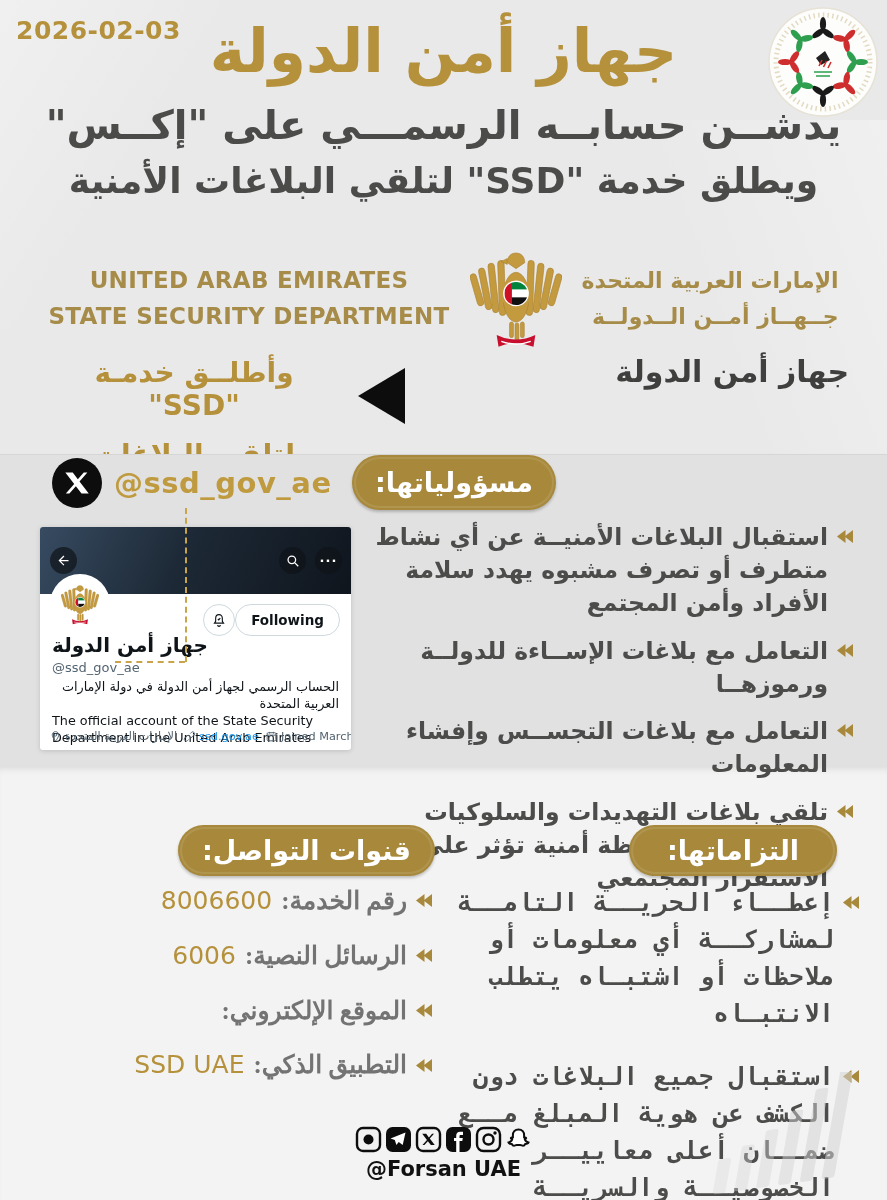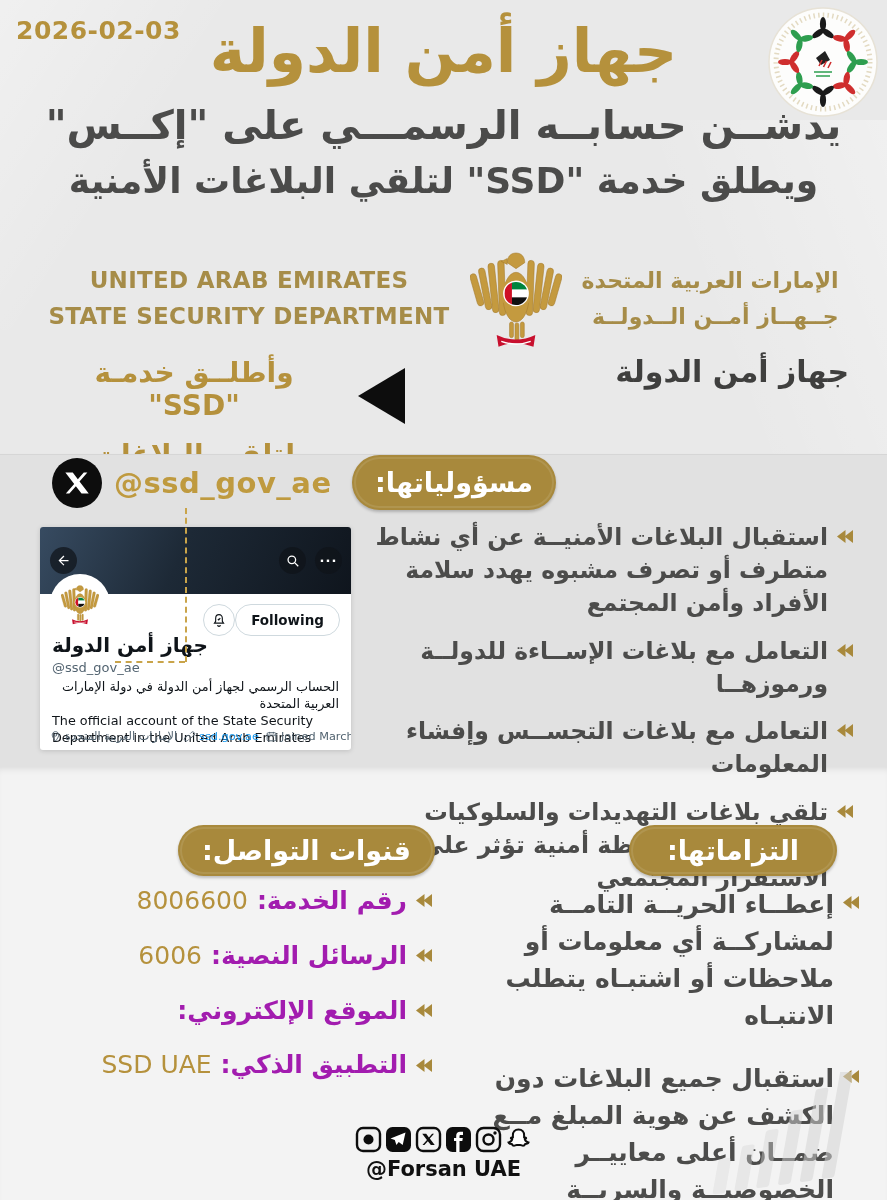--- a/index.html
+++ b/index.html
@@ -64,25 +64,25 @@
   .resp-badge{left:352px;top:455px;width:200px;height:51px;font-size:27px;}
   .chan-badge{left:178px;top:825px;width:253px;height:47px;font-size:27px;}
   .commit-badge{right:50px;top:825px;width:204px;height:47px;font-size:27px;}
 
   .resp-list{position:absolute;right:34px;top:521px;width:502px;direction:rtl;}
   .resp-item{display:flex;align-items:flex-start;gap:9px;margin-bottom:15px;font-size:23.5px;font-weight:600;color:#4c4c4b;line-height:1.4;text-align:right;}
   .resp-item .chev{margin-top:9px;flex:0 0 auto;}
 
   .chan-list{position:absolute;left:28px;top:884px;width:404px;direction:rtl;}
   .chan-item{display:flex;align-items:center;gap:9px;margin-bottom:21px;font-size:25px;line-height:1.35;text-align:right;}
-  .chan-label{color:#a21caf;font-weight:700;}
+  .chan-label{color:#737373;font-weight:700;font-family:Liberation Serif, serif;}
   .chan-value{color:#b5913c;font-weight:400;direction:ltr;display:inline-block;}
 
   .commit-list{position:absolute;right:28px;top:886px;width:422px;direction:rtl;}
-  .commit-item{display:flex;align-items:flex-start;gap:9px;margin-bottom:26px;font-size:25px;font-weight:600;color:#4c4c4b;line-height:1.48;text-align:right;}
+  .commit-item{display:flex;align-items:flex-start;gap:9px;margin-bottom:26px;font-size:25px;font-weight:600;color:#4c4c4b;line-height:1.48;text-align:right;font-family:Liberation Mono, monospace;}
   .commit-item .chev{margin-top:10px;flex:0 0 auto;}
 
   .chev{width:16px;height:13px;fill:#a8893c;}
 
   .footer{position:absolute;left:0;right:0;top:1126px;display:flex;flex-direction:column;align-items:center;gap:4px;}
   .social-row{display:flex;align-items:center;gap:3px;}
   .sicon{width:27px;height:27px;display:block;}
   .footer-handle{font-size:21px;font-weight:800;color:#111;}
 
   .watermark{position:absolute;right:14px;bottom:4px;width:178px;height:124px;opacity:.6;}

